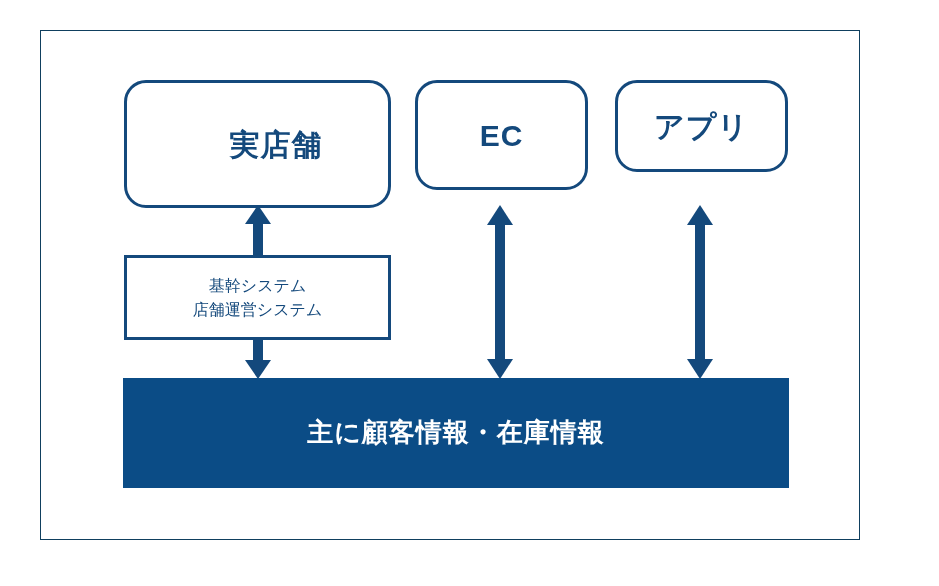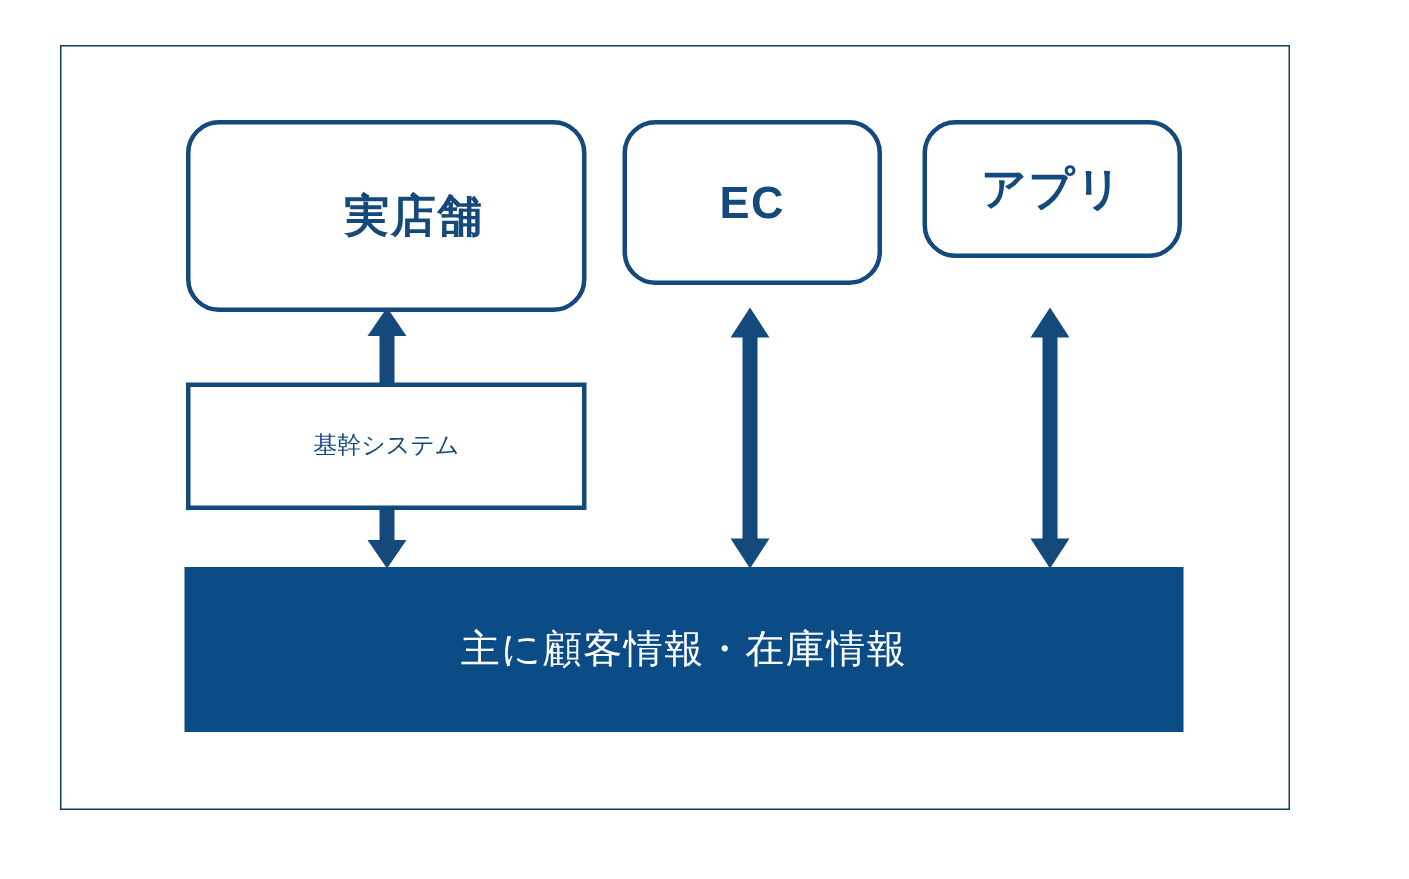--- a/index.html
+++ b/index.html
@@ -85,21 +85,21 @@
     top: 378px;
     width: 666px;
     height: 110px;
     background: #0b4c86;
     display: flex;
     align-items: center;
     justify-content: center;
   }
   .info-label {
     color: #ffffff;
-    font-weight: normal;
+    font-weight: bold;
     font-size: 26px;
     line-height: 1.45;
     text-align: center;
     letter-spacing: 1px;
     white-space: nowrap;
   }
 
   
   .arrow-svg {
     position: absolute;
@@ -125,20 +125,21 @@
     <span class="channel-label">EC</span>
   </div>
 
   <div class="channel-box" id="box-app">
     <span class="channel-label">アプリ</span>
   </div>
 
   <div id="box-system">
     <div class="system-label">
       <div>基幹システム</div>
+      <div>店舗運営システム</div>
     </div>
   </div>
 
   <svg class="arrow-svg" id="arrow-store-up" width="40" height="54" viewBox="0 0 40 54">
     <rect x="15" y="14" width="10" height="40" fill="#14497c"></rect>
     <polygon points="20,1 33,20 7,20" fill="#14497c"></polygon>
   </svg>
 
   <svg class="arrow-svg" id="arrow-store-down" width="40" height="42" viewBox="0 0 40 42">
     <rect x="15" y="0" width="10" height="28" fill="#14497c"></rect>

